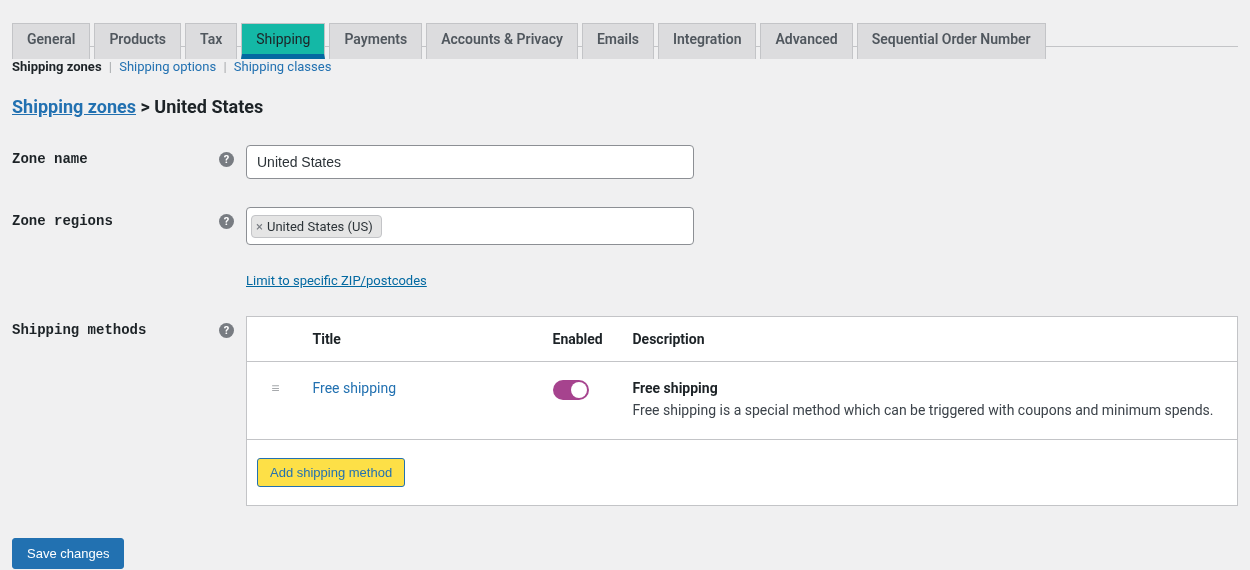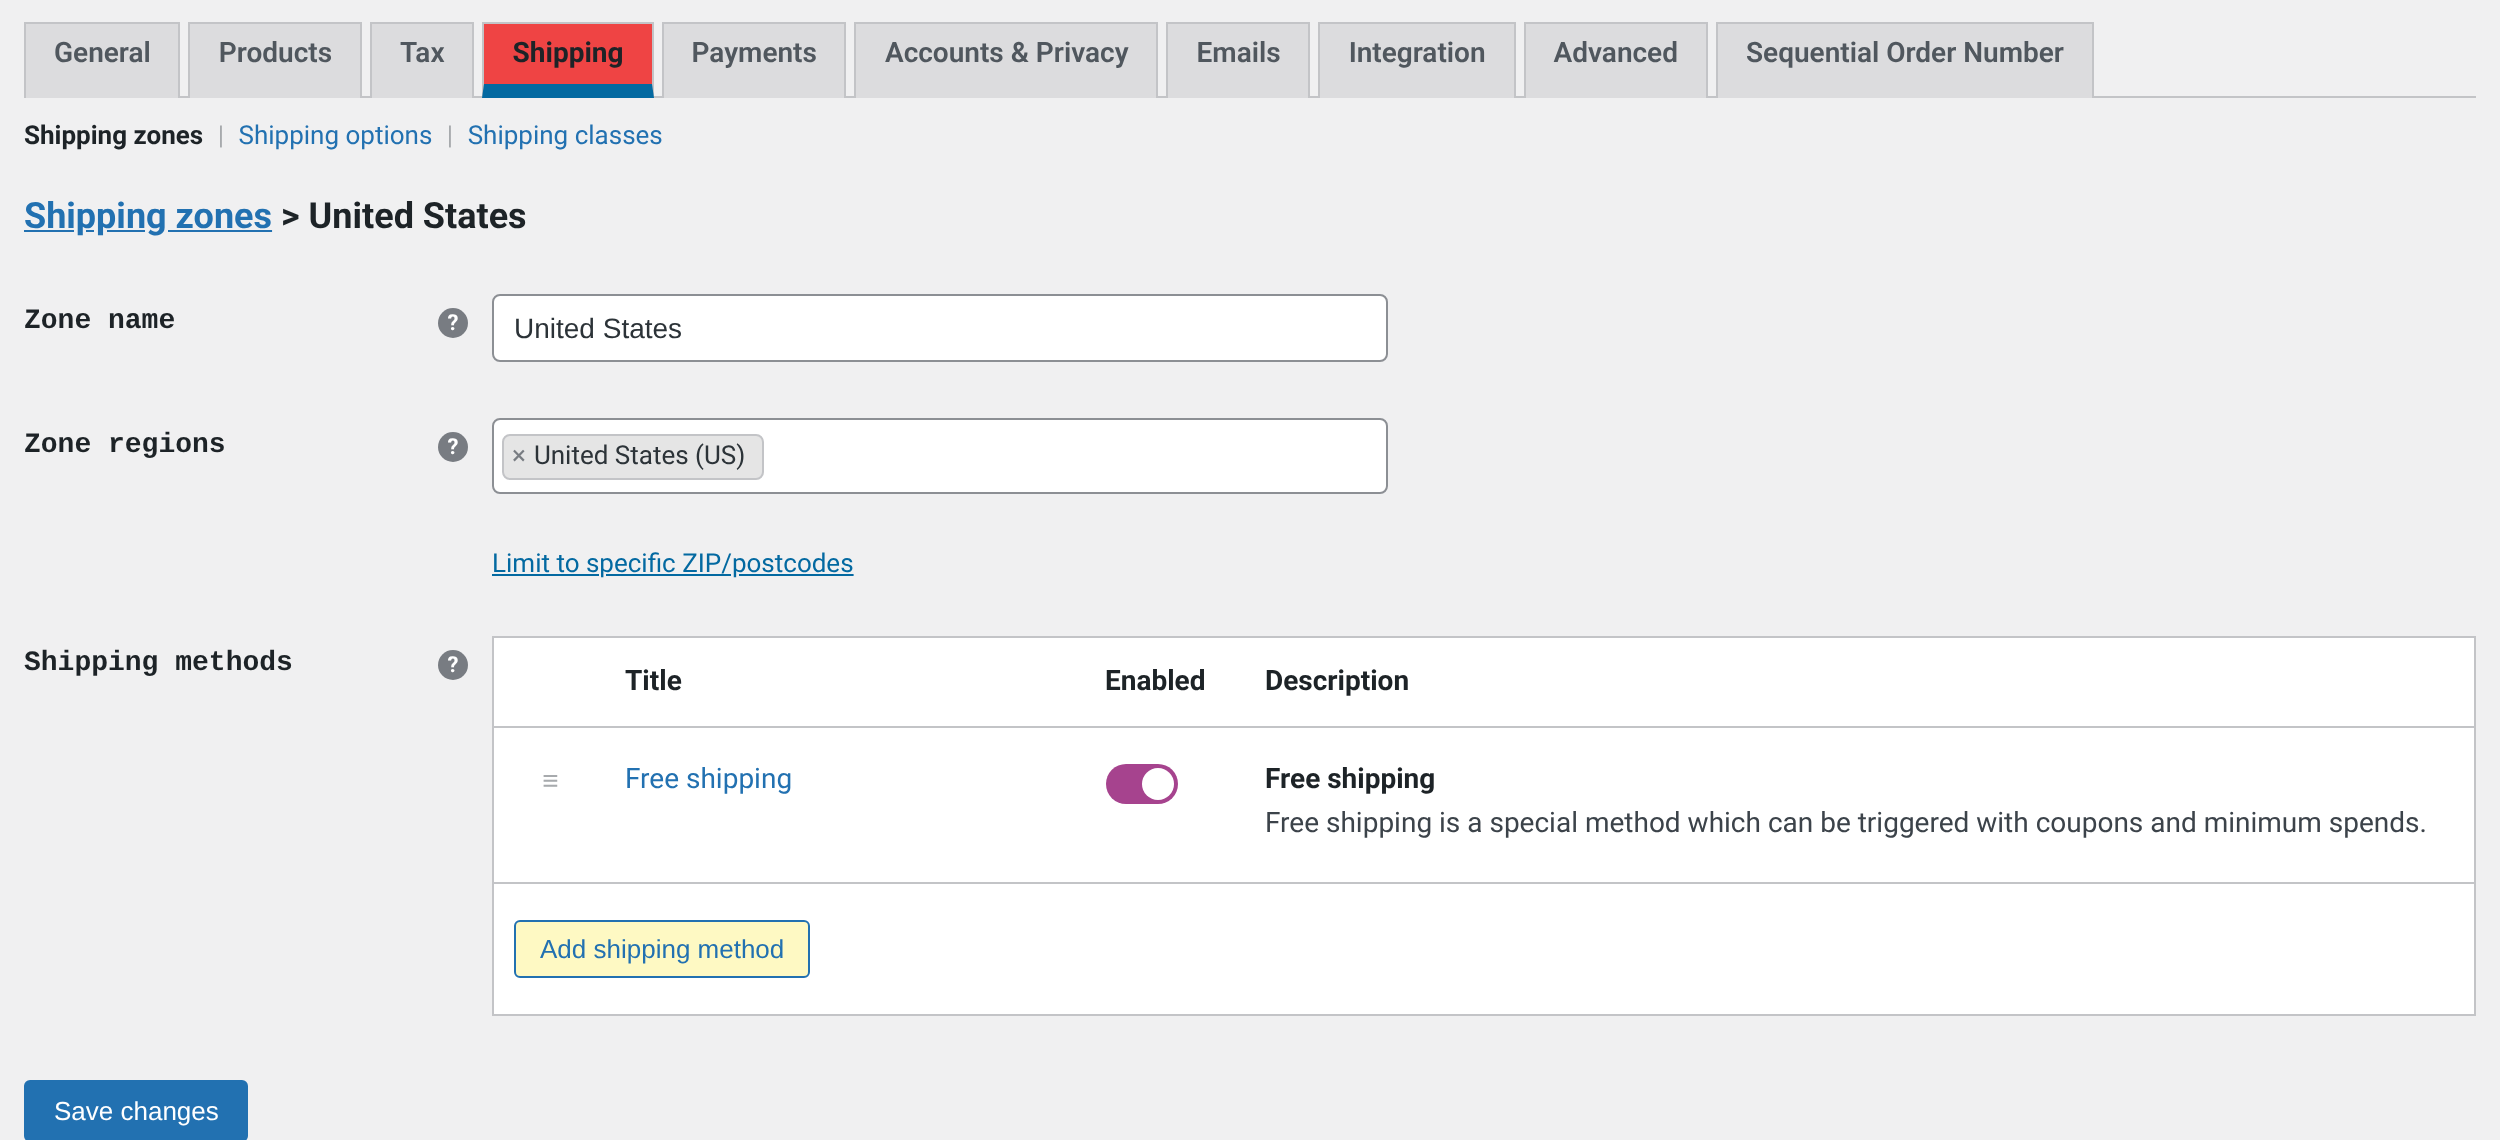--- a/index.html
+++ b/index.html
@@ -19,28 +19,28 @@
     }
     .tab {
       background: #dcdcde;
       border: 1px solid #c3c4c7;
       border-bottom: none;
       padding: 7px 14px;
       font-size: 14px;
       color: #50575e;
       cursor: pointer;
       position: relative;
-      top: 1px;
+      top: 13px;
       font-weight: 600;
     }
     .tab.active {
-      background: #ef4444;
-      border-bottom: 7px solid #0369a1;
-      color: #1d2327;
-      font-weight: 700;
+      background: #14b8a6;
+      border-bottom: 5px solid #0369a1;
+      color: #1d2327;
+      font-weight: 400;
     }
     .subnav {
       margin-top: 12px;
       font-size: 13px;
       color: #50575e;
     }
     .subnav-item {
       color: #2271b1;
       text-decoration: none;
     }
@@ -200,21 +200,21 @@
     }
     .desc-text {
       color: #3c434a;
       line-height: 1.5;
     }
     .table-footer {
       border-top: 1px solid #c3c4c7;
       padding: 12px;
     }
     .add-method-btn {
-      background: #fef9c3;
+      background: #fde047;
       border: 1px solid #2271b1;
       color: #2271b1;
       border-radius: 3px;
       padding: 6px 12px;
       font-size: 13px;
       cursor: pointer;
     }
     .save-btn {
       margin-top: 32px;
       background: #2271b1;

